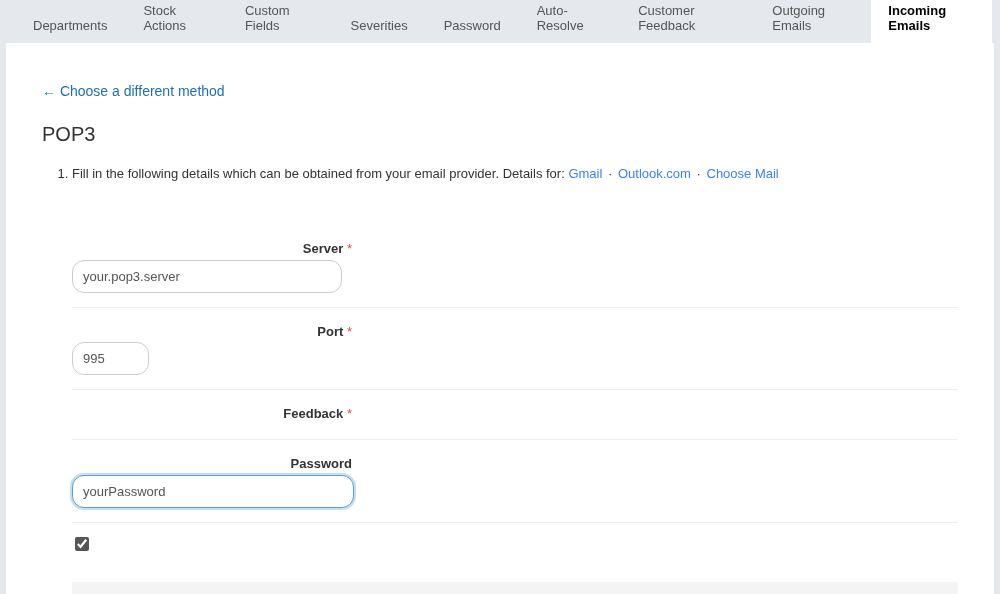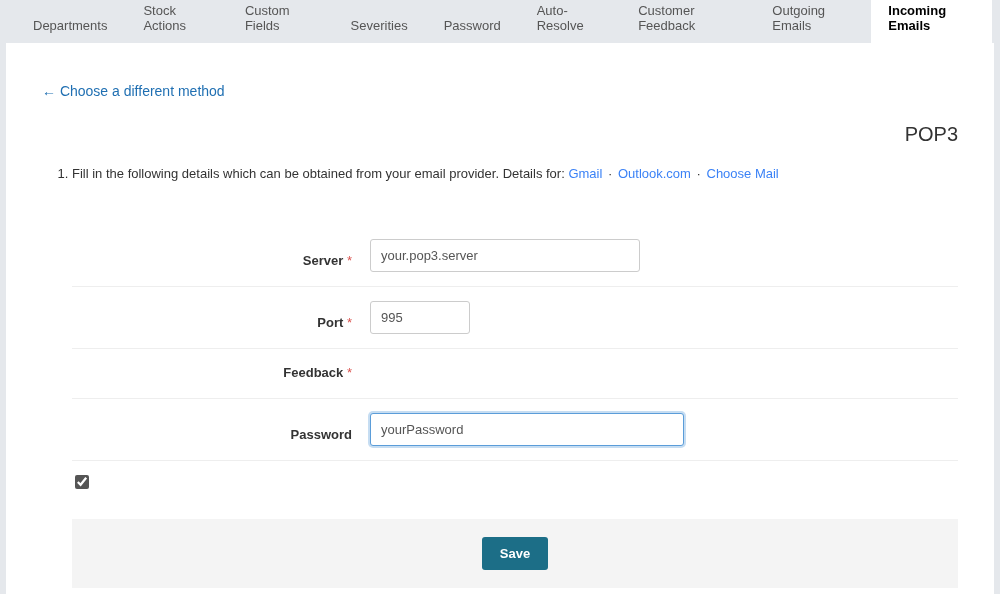--- a/index.html
+++ b/index.html
@@ -50,67 +50,67 @@
     font-size: 14px;
     text-decoration: none;
     cursor: pointer;
   }
   .page-title {
     font-size: 20px;
     font-weight: 400;
     color: #333;
     margin-top: 24px;
     margin-bottom: 18px;
-    text-align: right;
   }
   ol.steps {
     padding-left: 30px;
     font-size: 13px;
     color: #333;
   }
   ol.steps > li {
     margin-bottom: 10px;
     line-height: 1.6;
   }
   .inline-link { color: #3b82f6; cursor: pointer; text-decoration: none; }
   .dot-sep { color: #333; margin: 0 2px; }
   .form-area {
     margin: 40px 0 0 0;
     padding: 0;
   }
   .form-row {
     display: flex;
-    align-items: flex-end;
+    align-items: flex-start;
     border-bottom: 1px solid #eee;
     padding: 14px 0;
+    flex-direction: column;
   }
   .form-row:last-of-type { border-bottom: none; }
   .form-label {
     width: 298px;
     text-align: right;
     padding-right: 18px;
     font-size: 13px;
     color: #333;
     font-weight: 600;
   }
   .req { color: #d9534f; font-weight: normal; }
   .form-field { flex: 1; }
   input.text-input {
     border: 1px solid #ccc;
-    border-radius: 3px;
+    border-radius: 12px;
     padding: 8px 10px;
     font-size: 13px;
     color: #555;
     font-family: inherit;
     outline: none;
   }
   input.text-input.w270 { width: 270px; }
-  input.text-input.w77 { width: 100px; }
+  input.text-input.w77 { width: 77px; }
   input.text-input.focused {
-    width: 314px;
+    width: 282px;
     border: 1px solid #5b9dd9;
     box-shadow: 0 0 0 2px rgba(91,157,217,0.35);
   }
   input[type="checkbox"].ssl-check {
     width: 14px; height: 14px;
     accent-color: #555;
     cursor: pointer;
     margin-left: 3px;
   }
   .save-bar {

